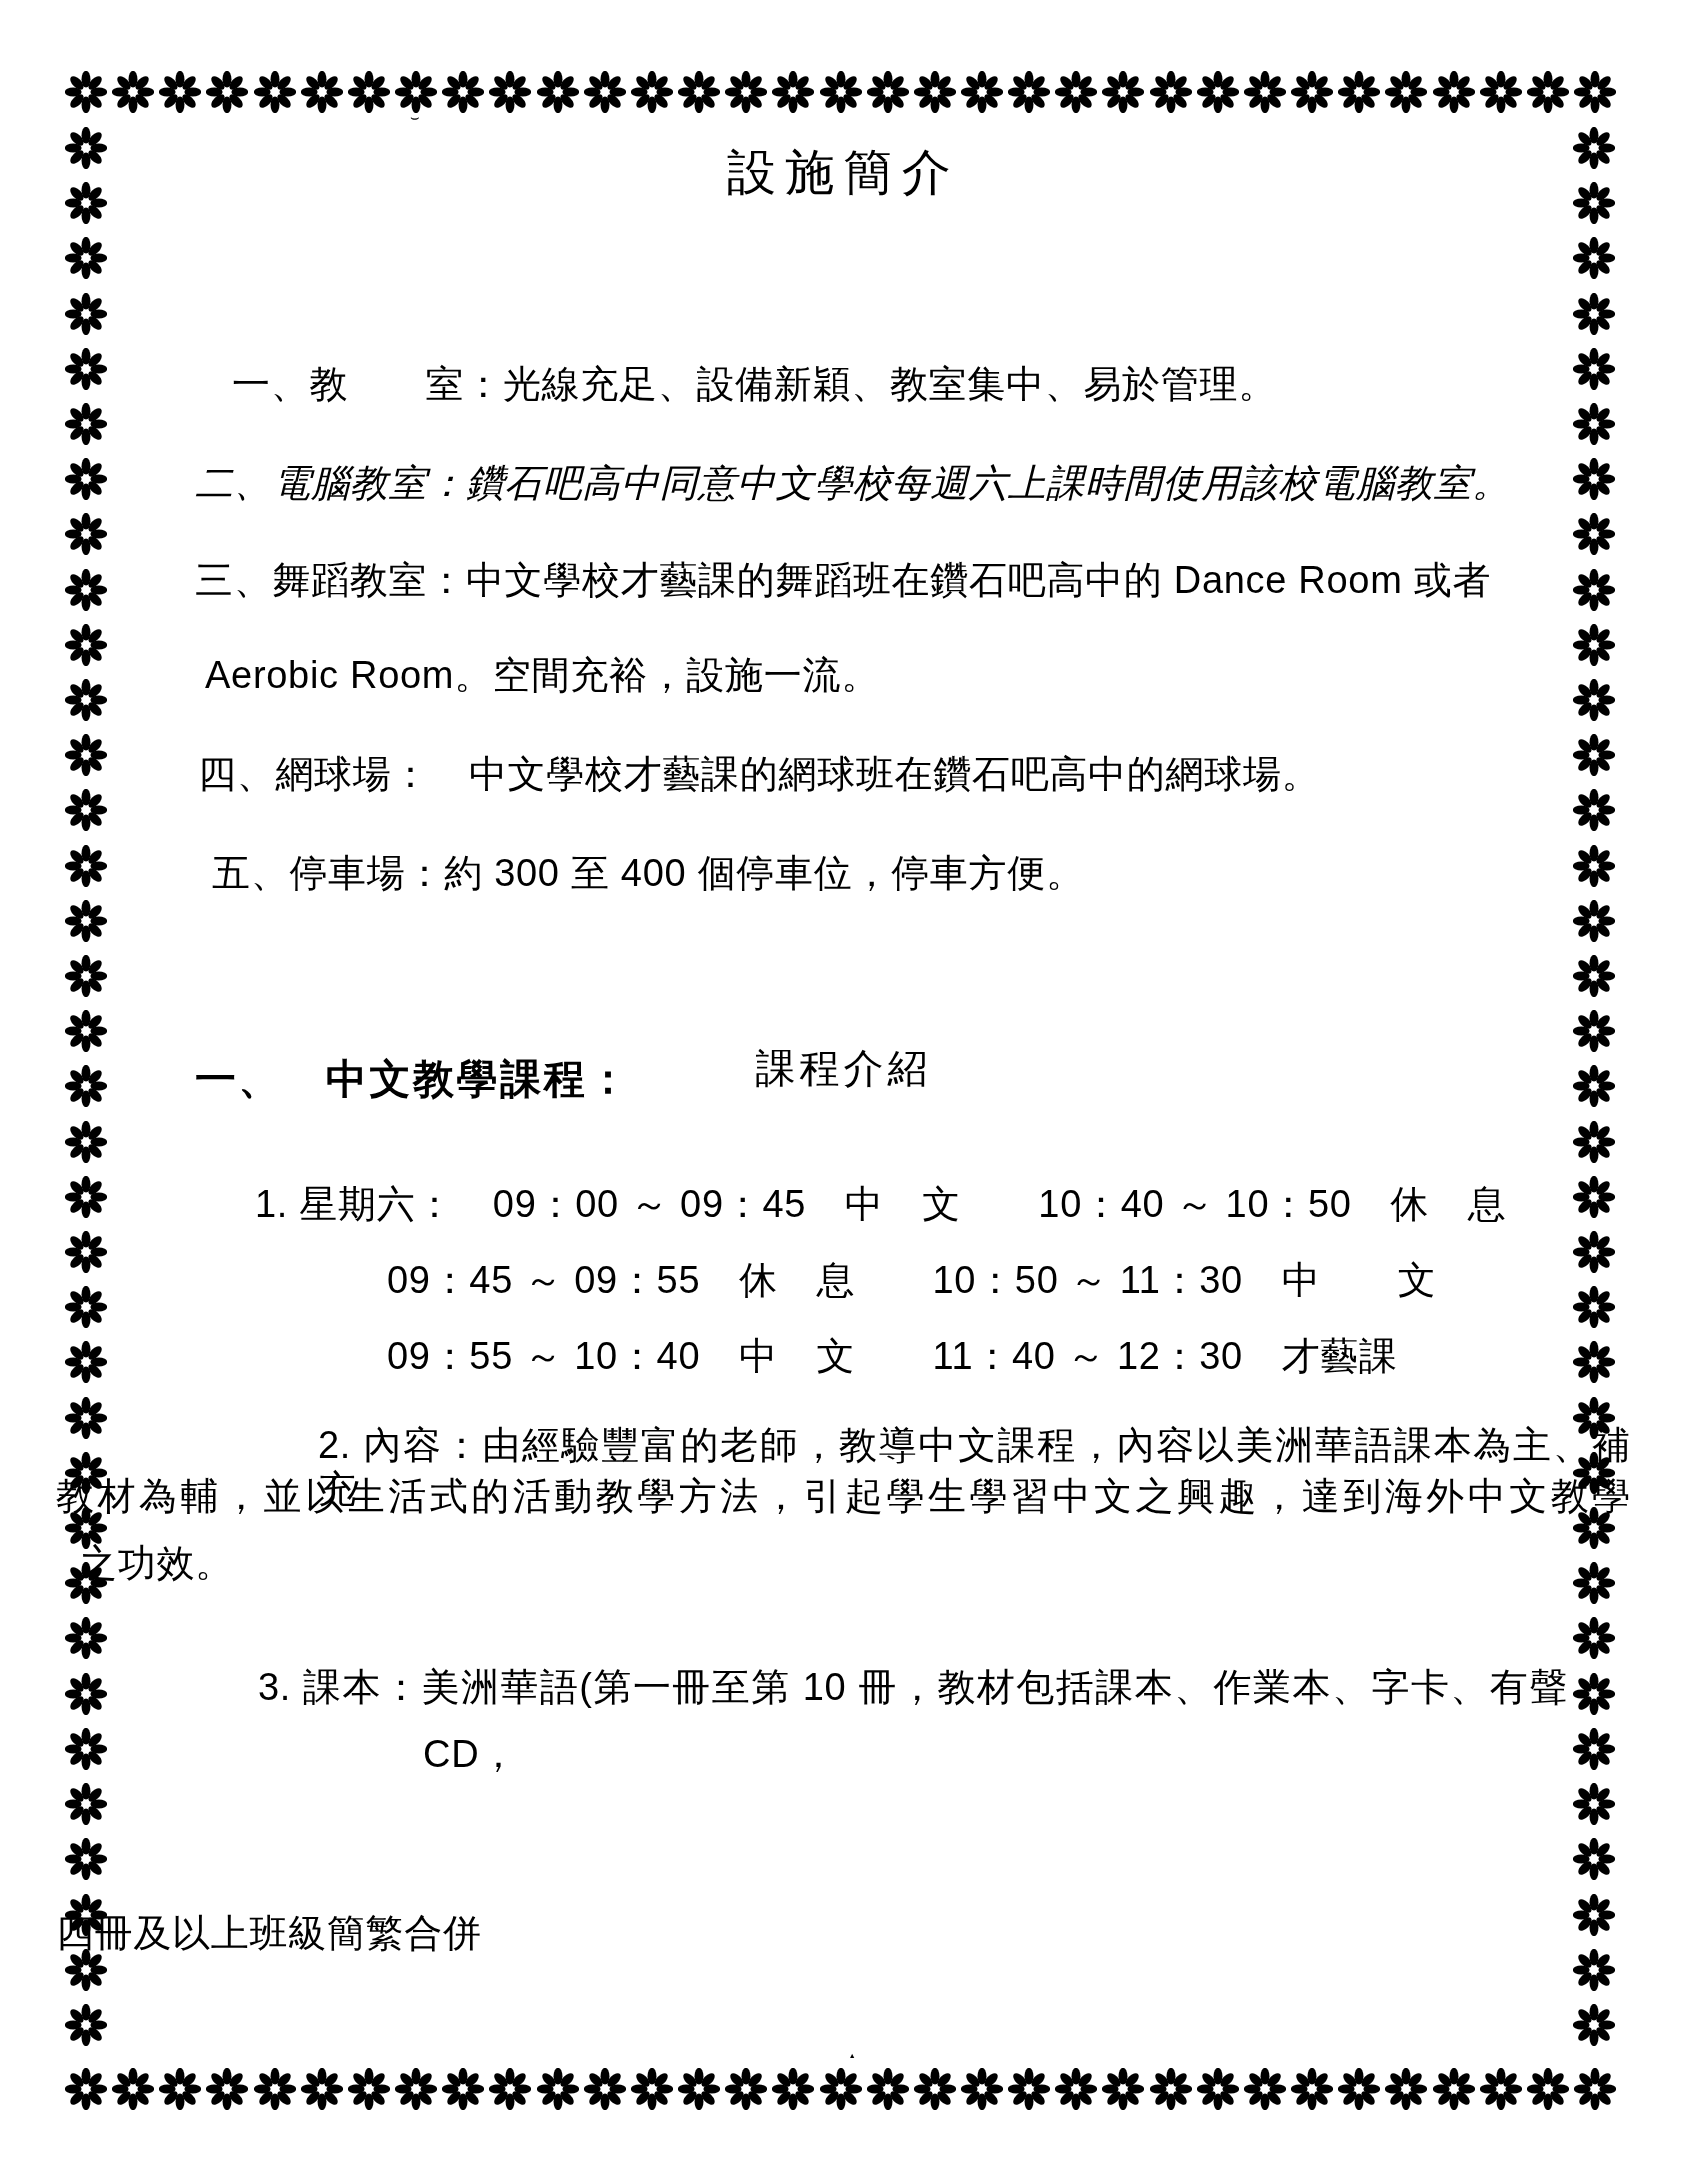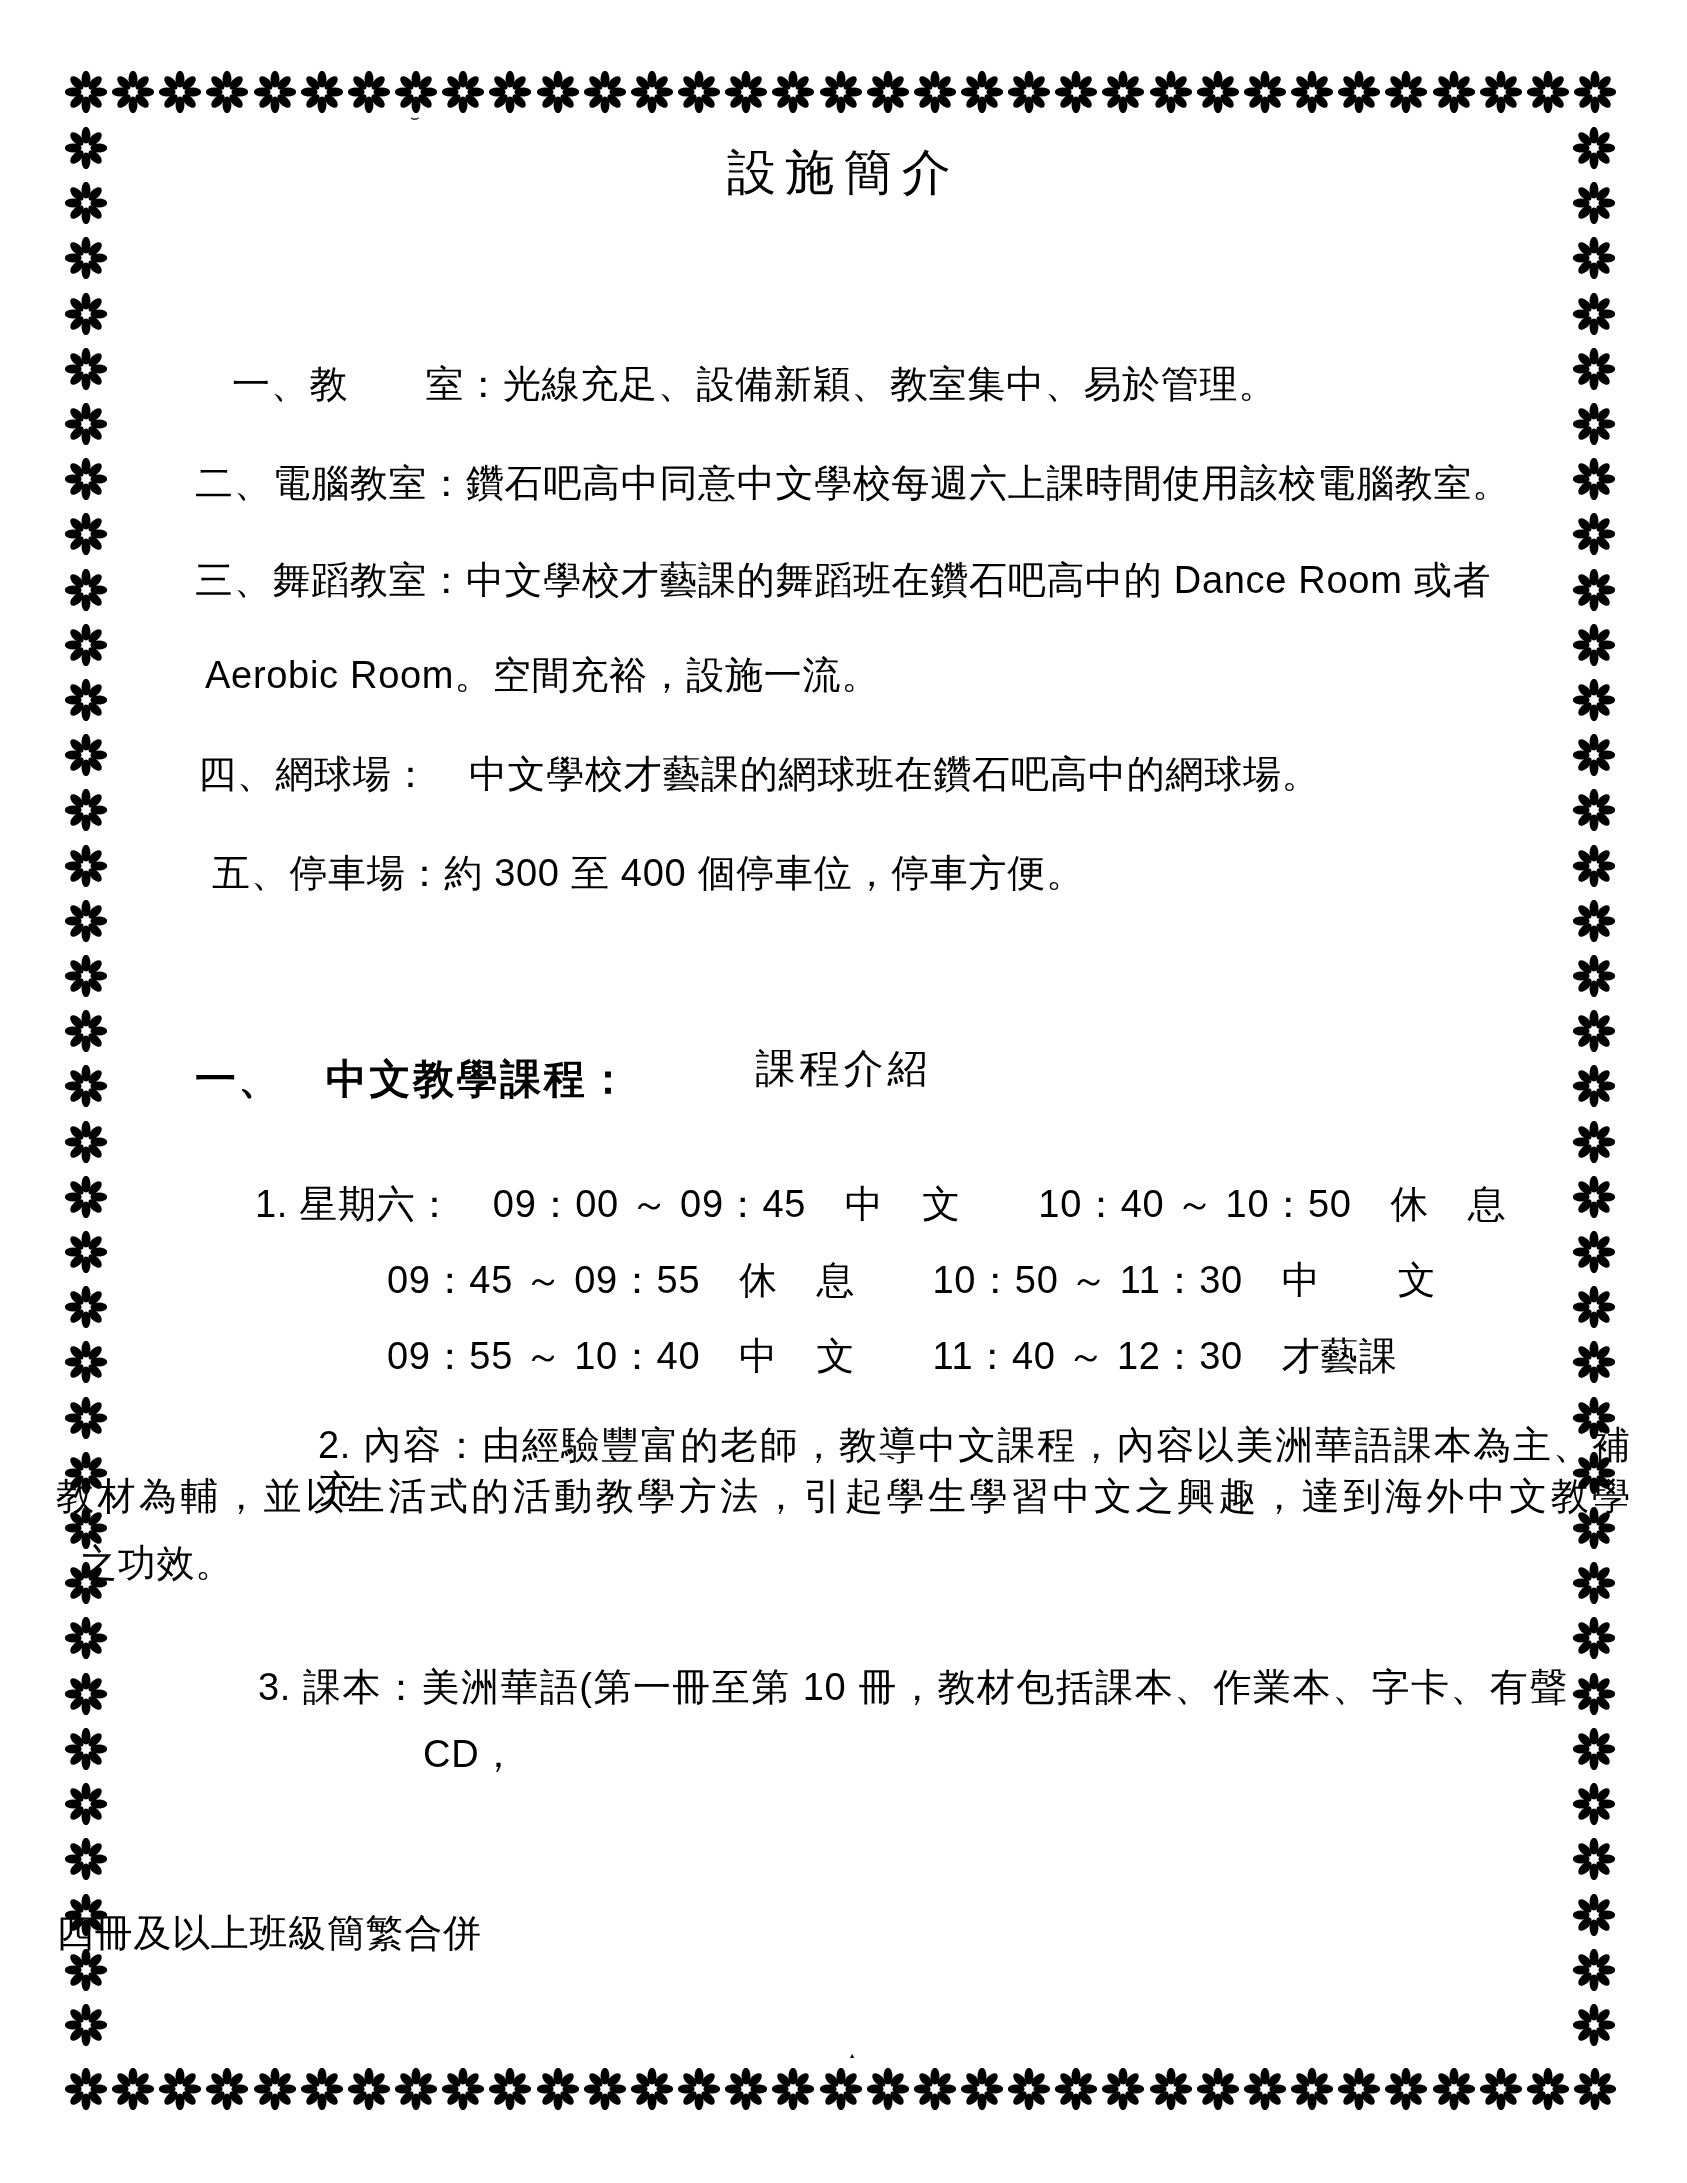--- a/index.html
+++ b/index.html
@@ -18,21 +18,21 @@
   .b-col{position:absolute;display:flex;flex-direction:column;justify-content:space-between;top:127px;height:1919px;width:42px;}
   .b-col.left{left:65px;}
   .b-col.right{left:1573px;}
   .flower{width:42px;height:42px;flex:0 0 auto;fill:#000;}
   
   .t{position:absolute;font-size:38px;line-height:1.15;white-space:pre;letter-spacing:0.7px;z-index:2;}
   .title{top:144px;left:0;width:1687px;text-align:center;font-size:49px;letter-spacing:9.3px;}
   .sec-head{top:1045px;left:0;width:1687px;text-align:center;font-size:40px;letter-spacing:4px;}
   .prog-head{top:1056px;left:195px;font-size:41px;font-weight:bold;letter-spacing:2.6px;}
   .fac0{top:363px;left:232px;}
-  .fac1{top:462px;left:195px;}
+  .fac1{top:462px;left:195px;font-style:italic;}
   .fac2{top:559px;left:195px;}
   .fac3{top:654px;left:205px;}
   .fac4{top:753px;left:198px;}
   .fac5{top:852px;left:212px;}
   .sch0{top:1183px;left:255px;}
   .sch1{top:1259px;left:387px;text-align:center;}
   .sch2{top:1335px;left:387px;}
   .jst{white-space:normal;text-align:justify;text-align-last:justify;}
   .cnt0{top:1424px;left:318px;width:1313px;}
   .cnt1{top:1475px;left:56px;width:1575px;}

